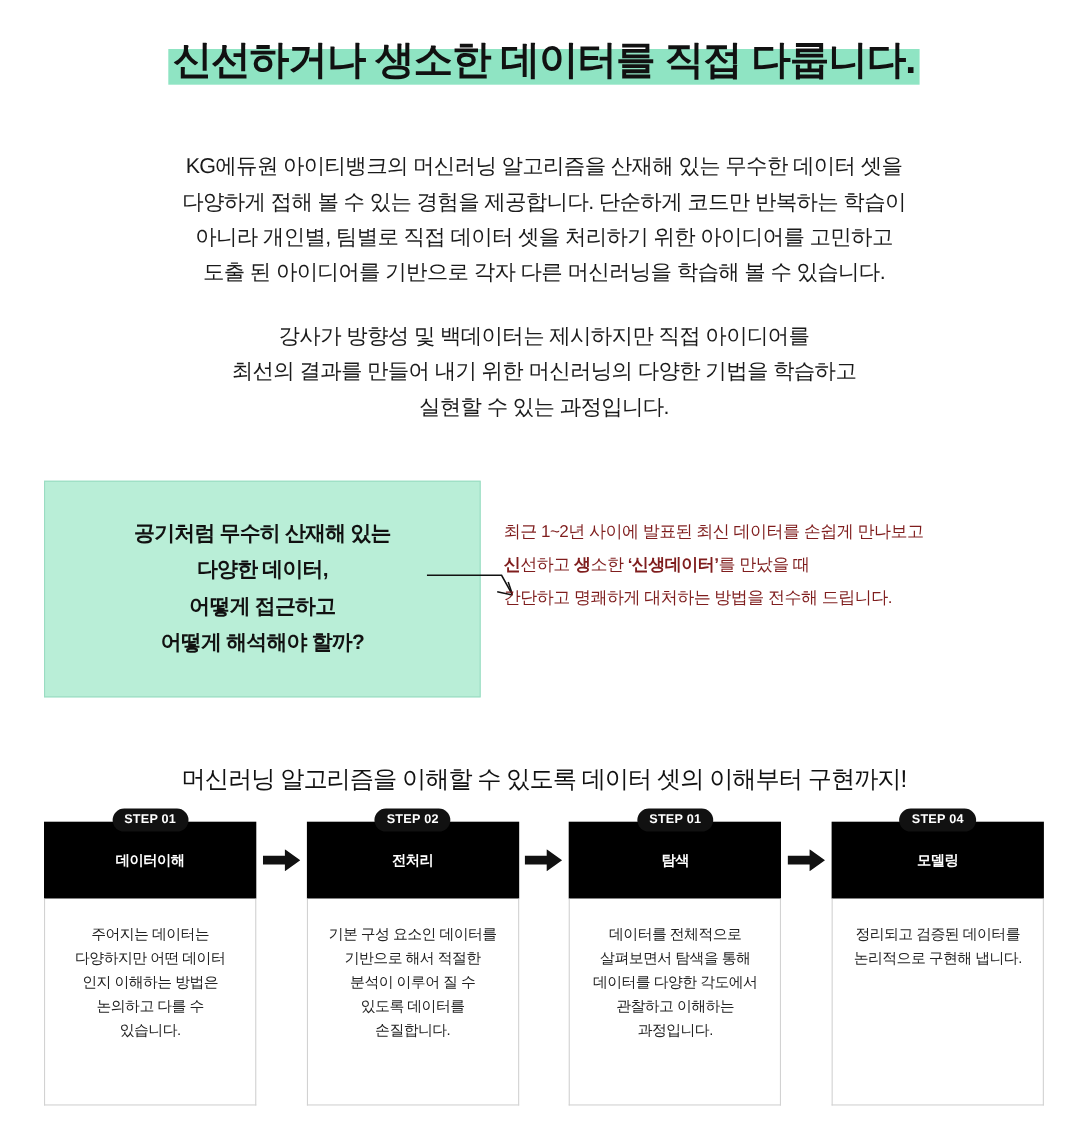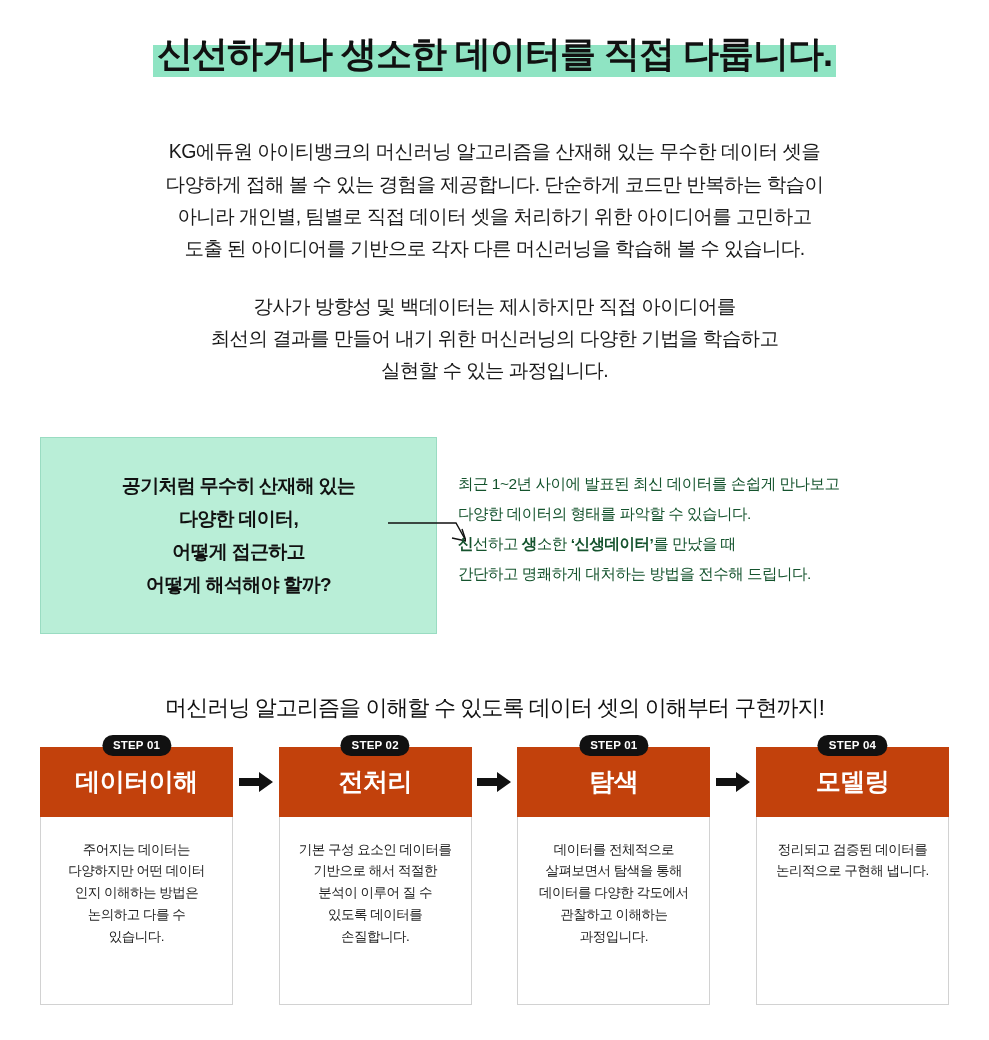--- a/index.html
+++ b/index.html
@@ -77,21 +77,21 @@
     height: 26px;
   }
   .answer {
     position: absolute;
     left: 458px;
     top: 32px;
     width: 515px;
     font-size: 15.5px;
     line-height: 1.95;
     letter-spacing: -0.5px;
-    color: #14532d;
+    color: #7f1d1d;
   }
   .answer .ln { display: block; white-space: nowrap; }
   .answer b { font-weight: bold; }
 
   
   .steps-heading {
     margin-top: 46px;
     text-align: center;
     font-size: 22px;
     font-weight: normal;
@@ -121,28 +121,28 @@
     color: #ffffff;
     font-size: 11.5px;
     font-weight: bold;
     letter-spacing: 0.2px;
     padding: 4px 11px 5px;
     border-radius: 11px;
     white-space: nowrap;
     z-index: 3;
   }
   .step-head {
-    background: #c2410c;
+    background: #000000;
     height: 70px;
     margin-top: 0;
     display: flex;
     align-items: center;
     justify-content: center;
     color: #ffffff;
-    font-size: 25px;
+    font-size: 13px;
     font-weight: bold;
     letter-spacing: -0.5px;
   }
   .step-body {
     border: 1px solid #d2d2d2;
     border-top: none;
     height: 188px;
     padding: 22px 12px 0;
     text-align: center;
     font-size: 13.5px;
@@ -198,21 +198,20 @@
 
   <div class="arrow-wrap">
     <svg width="78" height="26" viewBox="0 0 78 26" fill="none">
       <path d="M0 4 L68 4 L78 22" stroke="#111111" stroke-width="1.4" fill="none"></path>
       <path d="M78 22 L74 10 M78 22 L64 19" stroke="#111111" stroke-width="1.4" fill="none"></path>
     </svg>
   </div>
 
   <div class="answer">
     <span class="ln">최근 1~2년 사이에 발표된 최신 데이터를 손쉽게 만나보고</span>
-    <span class="ln">다양한 데이터의 형태를 파악할 수 있습니다.</span>
     <span class="ln"><b>신</b><span>선하고 </span><b>생</b><span>소한 </span><b>‘신생데이터’</b><span>를 만났을 때</span></span>
     <span class="ln">간단하고 명쾌하게 대처하는 방법을 전수해 드립니다.</span>
   </div>
 
 </div>
 
 <h2 class="steps-heading">머신러닝 알고리즘을 이해할 수 있도록 데이터 셋의 이해부터 구현까지!</h2>
 
 <div class="steps">
 

